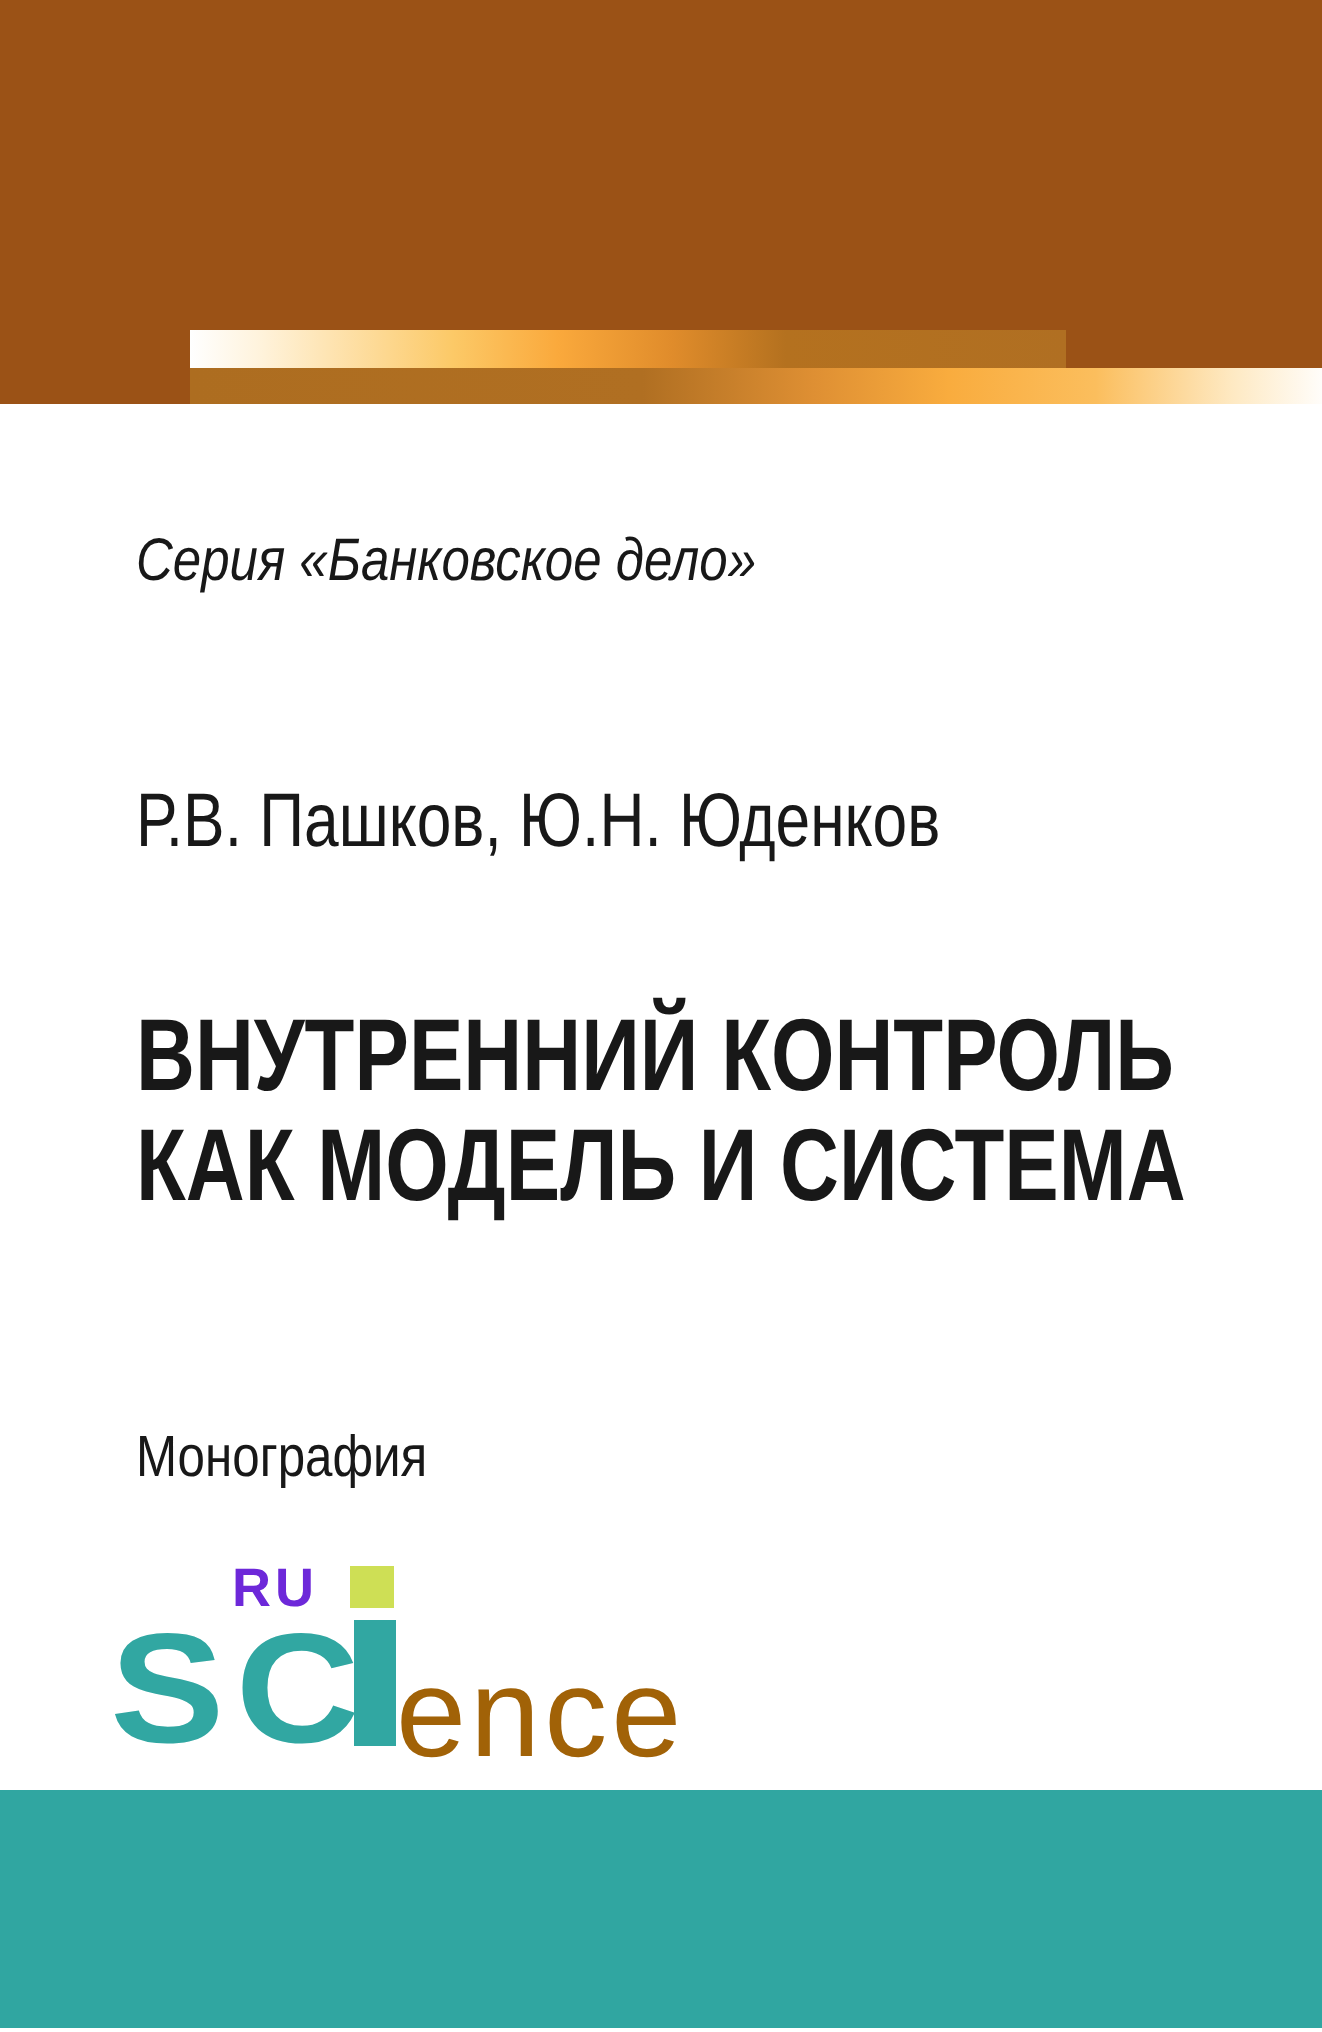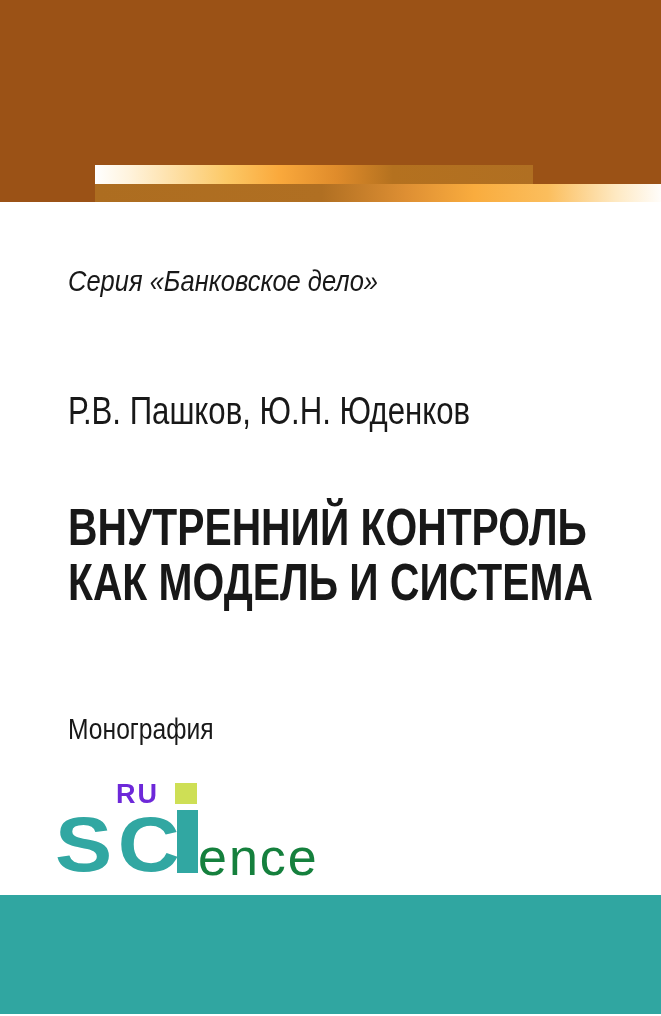--- a/index.html
+++ b/index.html
@@ -113,23 +113,23 @@
   }
   .logo-ibar {
     position: absolute;
     left: 177px; top: 810px;
     width: 21px; height: 63px;
     background: #31a7a2;
   }
   .logo-ence {
     position: absolute;
     left: 198px; top: 831px;
-    font-size: 52px;
+    font-size: 63px;
     letter-spacing: 2px;
-    color: #15803d;
+    color: #a16207;
     line-height: 52px;
     white-space: nowrap;
   }
   .logo-site {
     position: absolute;
     left: 193px; top: 904px;
     width: 126px;
     font-size: 13px;
     letter-spacing: 0.5px;
     color: #c4d86b;

